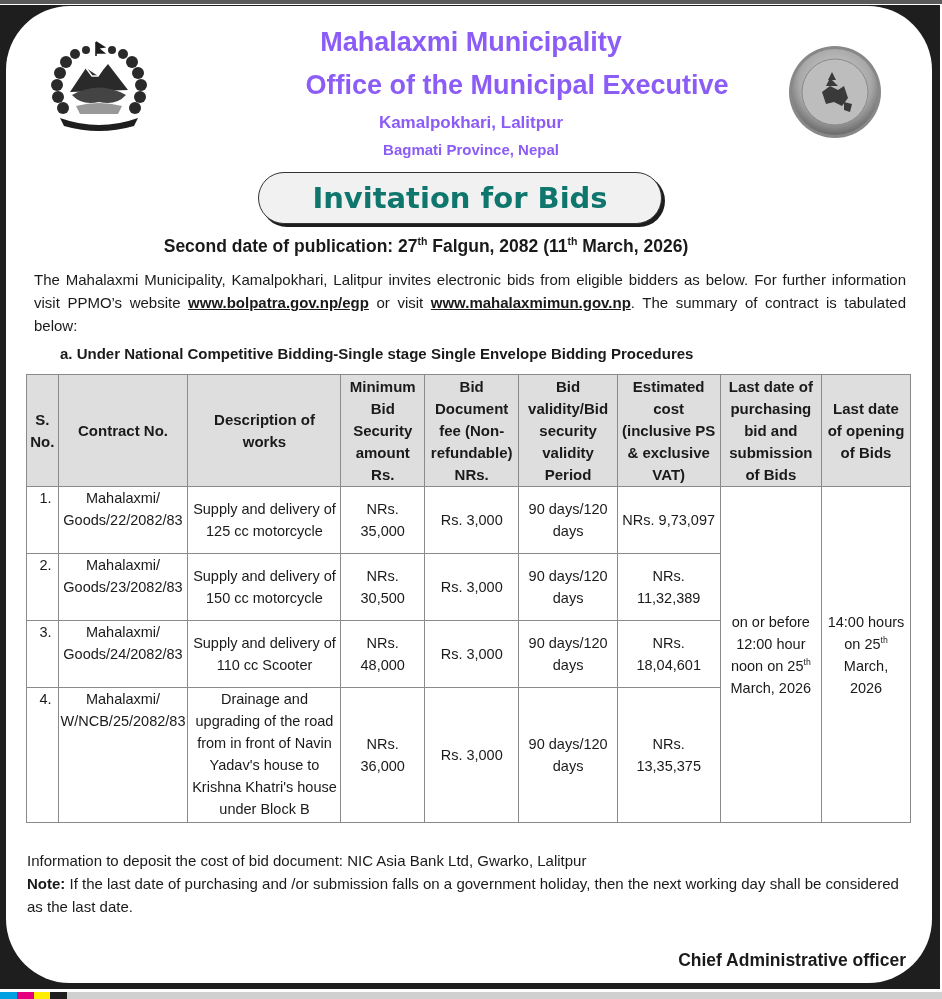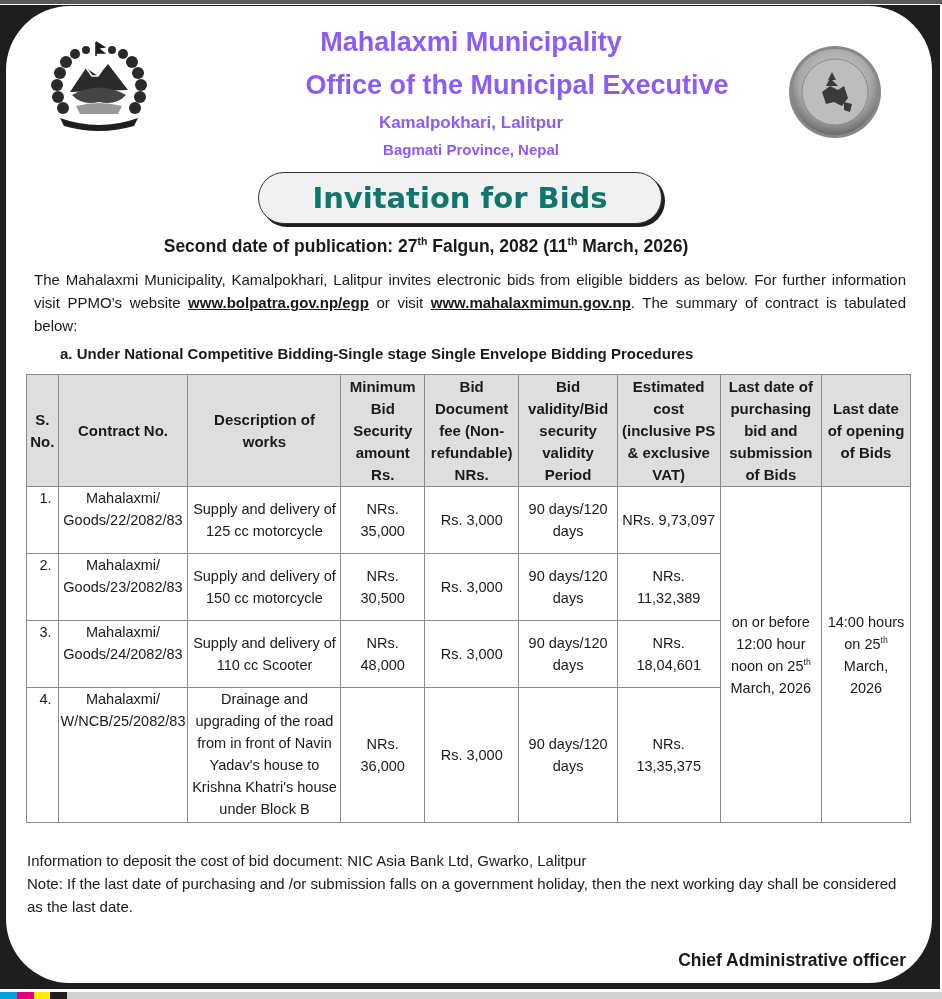--- a/index.html
+++ b/index.html
@@ -39,21 +39,21 @@
   table.bids th, table.bids td { border: 1.5px solid #8a8a8a; text-align: center; vertical-align: middle; line-height: 22px; }
   table.bids th { background: #dedede; font-weight: bold; font-size: 15px; height: 112px; padding: 0 2px; }
   table.bids td { height: 67px; padding: 0 2px; }
   table.bids tr.row4 td { height: 135px; }
   td.sno { vertical-align: top !important; text-align: right !important; padding-right: 6px !important; }
   td.cno { vertical-align: top !important; }
   td.desc { text-align: center; padding-left: 2px !important; }
   td.desc.top { vertical-align: top !important; }
 
   .footer-lines { position: absolute; left: 27px; top: 827px; font-size: 15px; line-height: 23px; margin-top: 22px; }
-  .footer-lines b { font-weight: normal; }
+  .footer-lines b { font-weight: bold; }
   .signature { position: absolute; right: 36px; top: 950px; font-size: 17.5px; font-weight: bold; }
 </style>
 </head>
 <body>
 
 <div class="topline"></div>
 <div class="frame"></div>
 <div class="paper"></div>
 
 <div class="emblem-left">

